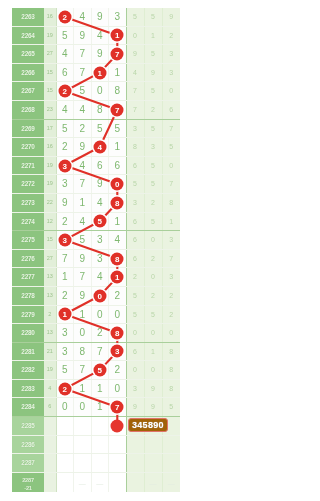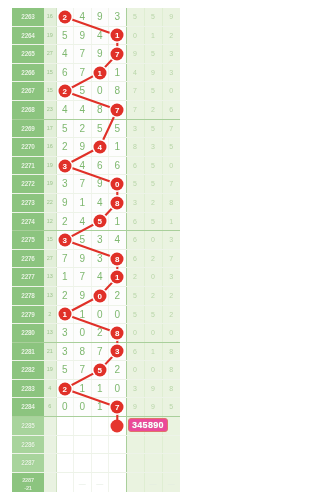--- a/index.html
+++ b/index.html
@@ -50,21 +50,21 @@
         background:#e03028;color:#fff;font-size:8px;font-weight:bold;
         line-height:13px;text-align:center;
         box-shadow:0 0 0 1.4px #fff;z-index:6;}
   .mark.plain{background:#e5362e;box-shadow:none;}
 
   
   #lines{position:absolute;left:0;top:0;width:186px;height:501px;
          pointer-events:none;z-index:4;}
 
   
-  .badge{position:absolute;z-index:8;background:#ec4899;color:#fff;
+  .badge{position:absolute;z-index:8;background:#a16207;color:#fff;
          border:1.4px solid #e0736a;border-radius:3px;
          font-size:9px;font-weight:bold;letter-spacing:0.3px;
          padding:1px 3px;white-space:nowrap;
          text-shadow:0 0 1px #bdbdbd;}
 
   
   td.daterow{height:22px;line-height:8px;font-size:5.6px;}
   td.issue.daterow{background:#8cc47f;color:#e6f1df;}
   .dl{display:block;}
   .ghost{color:#e3ece0;font-size:7px;}

